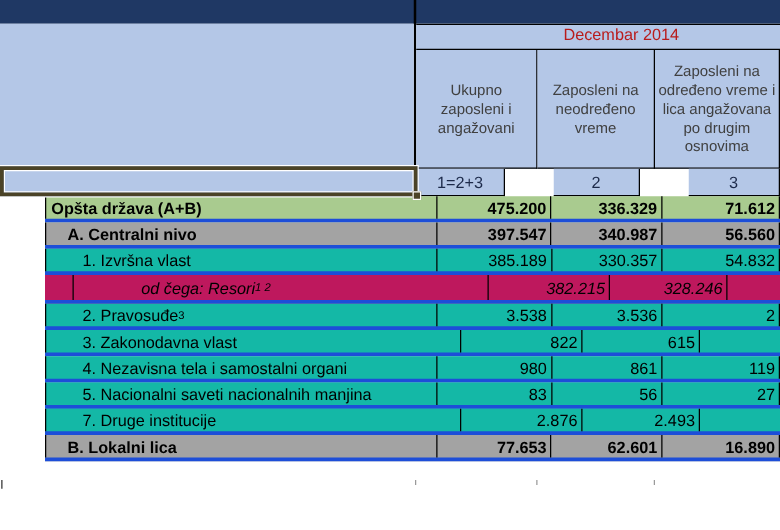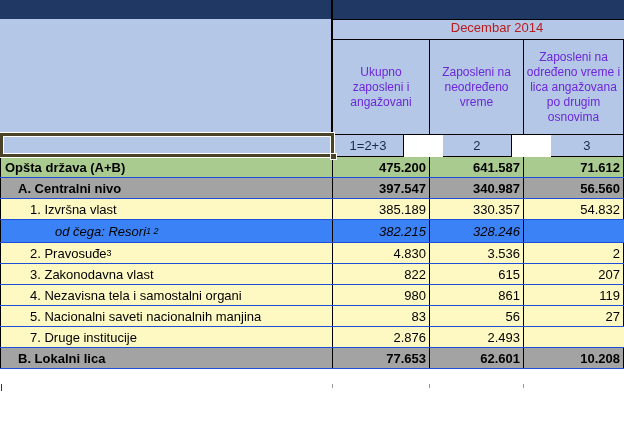--- a/index.html
+++ b/index.html
@@ -19,37 +19,37 @@
     box-shadow:0 0 0 1px #ffffff, inset 0 0 0 1px #ffffff;z-index:5;}
   .fill-handle{position:absolute;left:330px;top:153px;width:7px;height:7px;box-sizing:border-box;
     background:#4b4327;border:1px solid #ffffff;z-index:6;}
   
   .period-cell{position:absolute;left:333px;top:19px;width:329px;height:21px;box-sizing:border-box;
     background:#b4c7e7;border-top:1px solid #000;border-bottom:1px solid #000;border-right:1px solid #000;
     display:flex;justify-content:center;color:#b91c1c;}
   .colheads{position:absolute;left:333px;top:40px;width:291px;height:95px;display:flex;}
   .colhead{box-sizing:border-box;background:#b4c7e7;border-right:1px solid #000;border-bottom:1px solid #000;
     display:flex;align-items:center;justify-content:center;text-align:center;
-    font-size:12px;line-height:15px;padding:0 2px;color:#6d28d9;}
+    font-size:12px;line-height:15px;padding:0 2px;color:#404040;}
   .w1{width:97px}.w2{width:94px}.w3{width:100px}
   .codes{position:absolute;left:333px;top:135px;width:291px;height:22px;display:flex;gap:39px;}
   .code-cell{box-sizing:border-box;background:#b4c7e7;border-right:1px solid #000;border-bottom:1px solid #000;
     display:flex;align-items:center;justify-content:center;color:#1c2a4a;}
   
   .tbl{position:absolute;left:0;top:157px;width:624px;}
-  .row{display:flex;box-sizing:border-box;border-bottom:1px solid #1d4ed8;height:20px;}
+  .row{display:flex;box-sizing:border-box;border-bottom:3px solid #1d4ed8;height:20px;margin-left:36px;}
   .cell{box-sizing:border-box;border-right:1px solid #000;display:flex;align-items:center;overflow:hidden;white-space:nowrap;}
   .lbl{width:333px;border-left:1px solid #000;padding-left:4px;}
   .val{justify-content:flex-end;padding-right:3px;}
   .row.total{background:#a9cb8f;font-weight:bold;height:21px;}
   .row.section{background:#a3a3a3;height:21px;font-weight:bold;}
   .row.section .lbl{padding-left:17px;}
-  .row.item{background:#fef9c3;height:21px;}
+  .row.item{background:#14b8a6;height:21px;}
   .row.item .lbl{padding-left:29px;}
-  .row.subitem{background:#3b82f6;height:23px;font-style:italic;}
+  .row.subitem{background:#be185d;height:23px;font-style:italic;padding-left:22px;}
   .row.subitem .lbl{padding-left:54px;}
   sup{font-size:9px;line-height:0;font-style:italic;}
   .row.item sup{font-style:normal;}
   
   .stub{position:absolute;top:384px;width:1px;height:4px;background:#9a9a9a;}
   .stub.dark{background:#333;height:7px;}
 </style>
 </head>
 <body>
 
@@ -94,21 +94,21 @@
 
     <div class="row total">
       <div class="cell lbl">
           <span>Opšta država (A+B)</span>
           <sup></sup>
         </div>
       <div class="cell val w1">
           <span>475.200</span>
         </div>
       <div class="cell val w2">
-          <span>641.587</span>
+          <span>336.329</span>
         </div>
       <div class="cell val w3">
           <span>71.612</span>
         </div>
     </div>
 
     <div class="row section">
       <div class="cell lbl">
           <span>A. Centralni nivo</span>
           <sup></sup>
@@ -152,44 +152,41 @@
           <span>328.246</span>
         </div>
     </div>
 
     <div class="row item">
       <div class="cell lbl">
           <span>2. Pravosuđe</span>
           <sup>3</sup>
         </div>
       <div class="cell val w1">
-          <span>4.830</span>
+          <span>3.538</span>
         </div>
       <div class="cell val w2">
           <span>3.536</span>
         </div>
       <div class="cell val w3">
           <span>2</span>
         </div>
     </div>
 
     <div class="row item">
       <div class="cell lbl">
           <span>3. Zakonodavna vlast</span>
           <sup></sup>
         </div>
       <div class="cell val w1">
           <span>822</span>
         </div>
       <div class="cell val w2">
           <span>615</span>
         </div>
-      <div class="cell val w3">
-          <span>207</span>
-        </div>
     </div>
 
     <div class="row item">
       <div class="cell lbl">
           <span>4. Nezavisna tela i samostalni organi</span>
           <sup></sup>
         </div>
       <div class="cell val w1">
           <span>980</span>
         </div>
@@ -236,21 +233,21 @@
           <span>B. Lokalni lica</span>
           <sup></sup>
         </div>
       <div class="cell val w1">
           <span>77.653</span>
         </div>
       <div class="cell val w2">
           <span>62.601</span>
         </div>
       <div class="cell val w3">
-          <span>10.208</span>
+          <span>16.890</span>
         </div>
     </div>
 
   </div>
 
   <div class="stub dark" style="left:1px"></div>
   <div class="stub" style="left:332px"></div>
   <div class="stub" style="left:429px"></div>
   <div class="stub" style="left:523px"></div>
 

